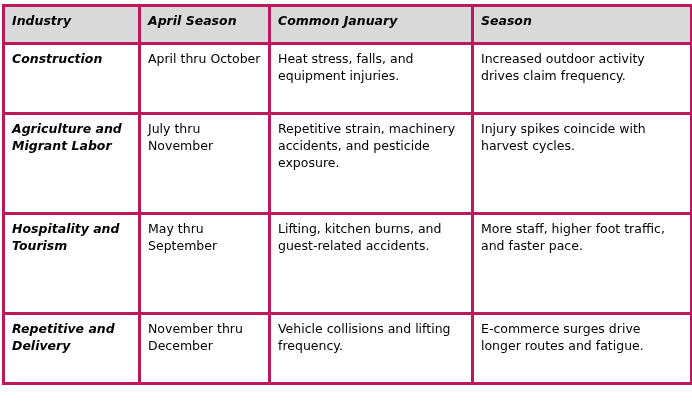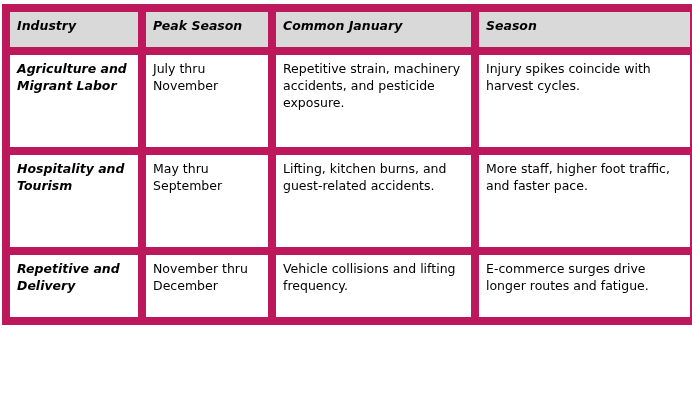--- a/index.html
+++ b/index.html
@@ -21,21 +21,21 @@
     box-sizing: border-box;
   }
   table.seasonal-table {
     border-collapse: collapse;
     width: 688px;
     margin: 4px 0 0 2px;
     table-layout: fixed;
   }
   table.seasonal-table th,
   table.seasonal-table td {
-    border: 8px solid #be185d;
+    border: 3px solid #be185d;
     vertical-align: top;
     padding: 6px 7px 9px 7px;
     font-size: 12.5px;
     line-height: 1.35;
     color: #000000;
   }
   thead th {
     background: #d9d9d9;
     font-style: italic;
     font-weight: bold;
@@ -63,26 +63,32 @@
   <table class="seasonal-table">
     <colgroup>
       <col class="c1">
       <col class="c2">
       <col class="c3">
       <col class="c4">
     </colgroup>
     <thead>
       <tr>
         <th>Industry</th>
-        <th>Peak Season</th>
+        <th>April Season</th>
         <th>Common January</th>
         <th>Season</th>
       </tr>
     </thead>
     <tbody>
+      <tr>
+        <td class="industry-cell">Construction</td>
+        <td>April thru October</td>
+        <td>Heat stress, falls, and equipment injuries.</td>
+        <td>Increased outdoor activity drives claim frequency.</td>
+      </tr>
       <tr class="row-tall">
         <td class="industry-cell">Agriculture and Migrant Labor</td>
         <td>July thru November</td>
         <td>Repetitive strain, machinery accidents, and pesticide exposure.</td>
         <td>Injury spikes coincide with harvest cycles.</td>
       </tr>
       <tr class="row-tall">
         <td class="industry-cell">Hospitality and Tourism</td>
         <td>May thru September</td>
         <td>Lifting, kitchen burns, and guest-related accidents.</td>

